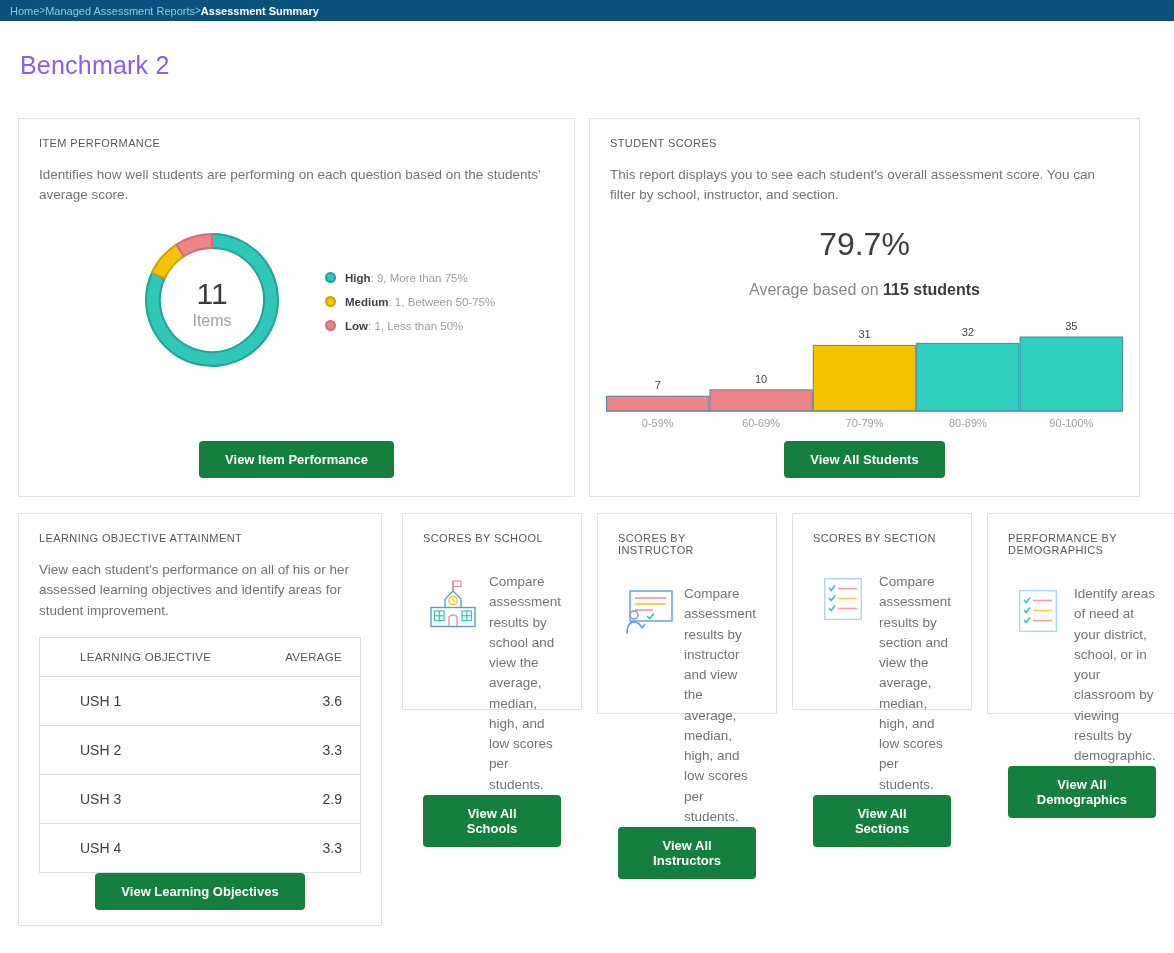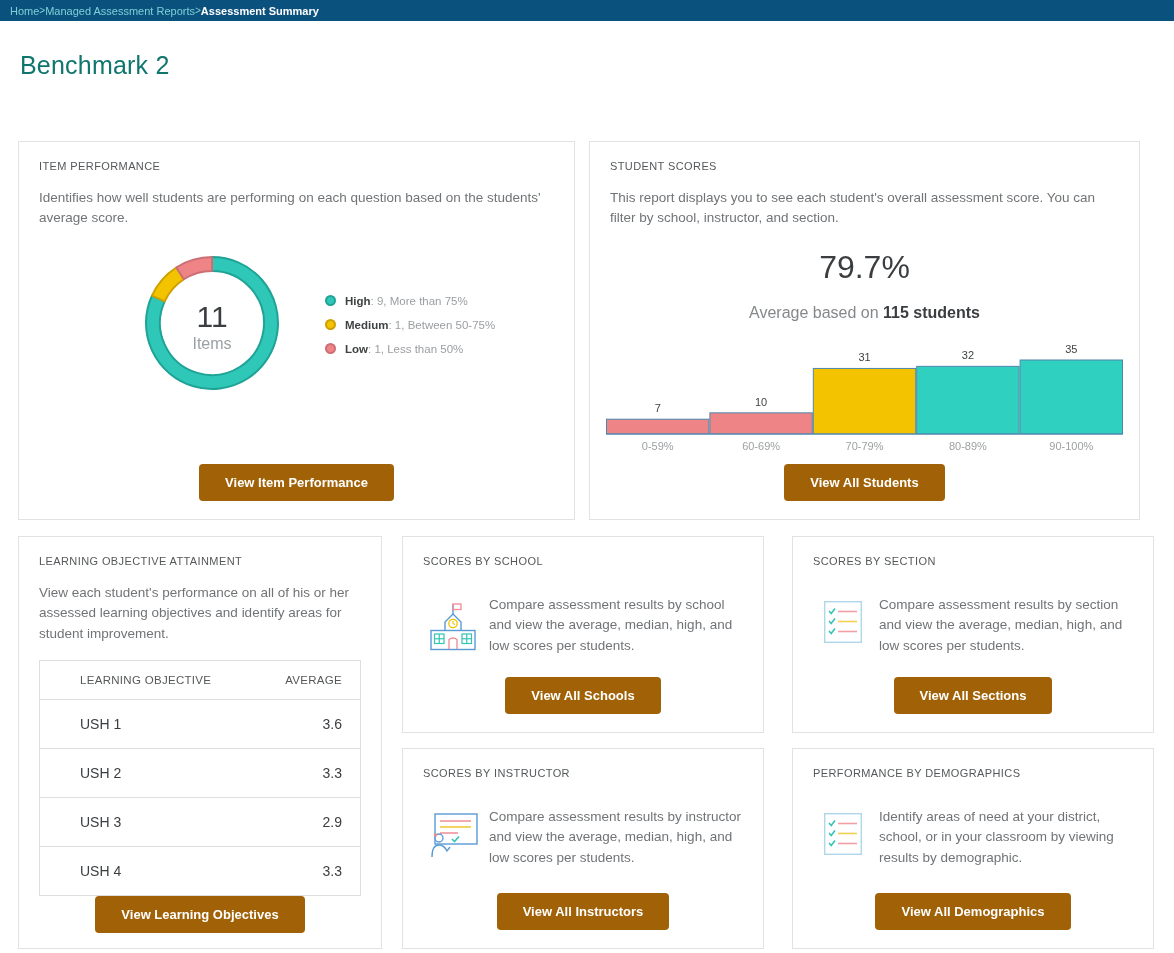--- a/index.html
+++ b/index.html
@@ -11,47 +11,47 @@
   
   .topbar {
     height: 21px; background: #0b517e; display: flex; align-items: center;
     padding: 0 10px; font-size: 11px;
   }
   .crumb { color: #7ed0d6; cursor: pointer; }
   .crumb.current { color: #ffffff; font-weight: 700; cursor: default; }
   .crumb-sep { color: #7ed0d6; font-size: 10px; }
   
   .page-title {
-    margin: 30px 0 61px 20px; font-size: 25px; font-weight: 400;
-    color: #0f766e; letter-spacing: 0.2px;
+    margin: 30px 0 38px 20px; font-size: 25px; font-weight: 400;
+    color: #8b5cf6; letter-spacing: 0.2px;
   }
   
   .main { padding: 0 0 12px 18px; }
   .row1 { display: flex; gap: 14px; margin-bottom: 16px; }
   .row2 { display: flex; gap: 20px; }
   .card {
     background: #fff; border: 1px solid #e1e2e4; display: flex; flex-direction: column;
     padding: 18px 20px;
   }
   .card-ip { width: 557px; height: 379px; padding-left: 20px; }
   .card-ss { width: 551px; height: 379px; }
   .card-lo { width: 364px; height: 413px; }
-  .col { display: flex; flex-direction: column; gap: 15px; width: 370px; justify-content: flex-end; }
+  .col { display: flex; flex-direction: row; gap: 15px; width: 370px; }
   .card-sm { width: 362px; }
   .card-sm.h1 { height: 197px; }
   .card-sm.h2 { height: 201px; }
   .card-title {
     font-size: 11px; color: #55585a; letter-spacing: 0.4px; font-weight: 400;
     margin-bottom: 16px;
   }
   .card-desc { font-size: 13.5px; color: #717477; line-height: 1.5; }
   
   .btn {
     margin-top: auto; align-self: center;
-    background: #a16207; color: #ffffff; border: none; border-radius: 4px;
+    background: #15803d; color: #ffffff; border: none; border-radius: 4px;
     font-family: inherit; font-size: 13px; font-weight: 700;
     padding: 11px 26px; cursor: pointer;
   }
   
   .donut-row { display: flex; align-items: center; margin-top: 14px; }
   .donut-wrap { margin-left: 93px; }
   .donut-value { font-size: 30px; fill: #3b3e40; }
   .donut-label { font-size: 16px; fill: #9aa0a3; }
   .legend { margin-left: 33px; display: flex; flex-direction: column; gap: 12px; }
   .legend-item { display: flex; align-items: center; font-size: 11.5px; }

